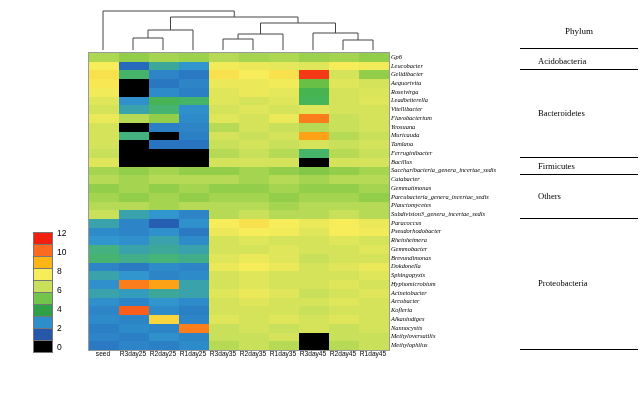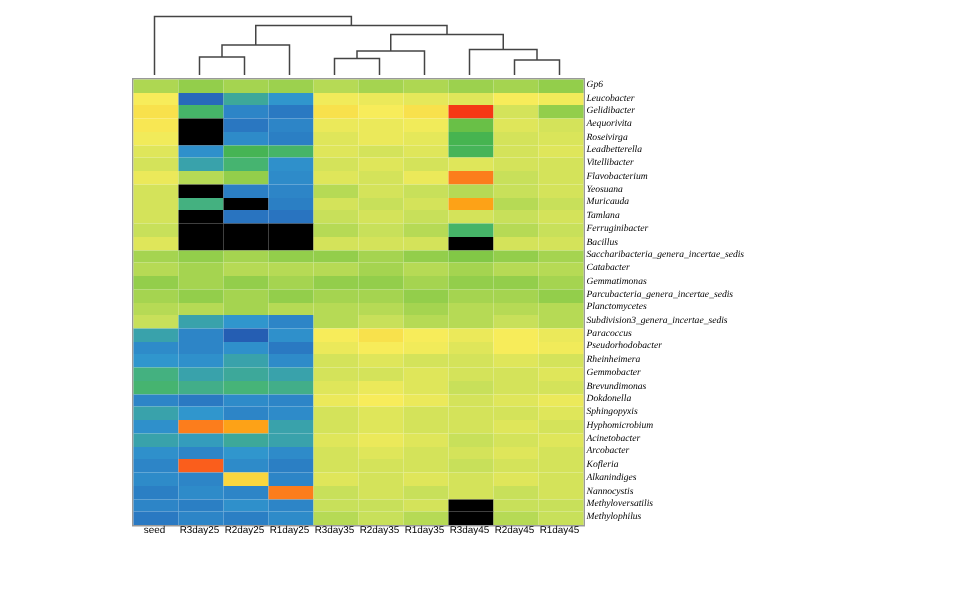--- a/index.html
+++ b/index.html
@@ -574,16 +574,49 @@
       <div class="collabel" style="left: 60px; width: 30px;">R2day25</div>
       <div class="collabel" style="left: 90px; width: 30px;">R1day25</div>
       <div class="collabel" style="left: 120px; width: 30px;">R3day35</div>
       <div class="collabel" style="left: 150px; width: 30px;">R2day35</div>
       <div class="collabel" style="left: 180px; width: 30px;">R1day35</div>
       <div class="collabel" style="left: 210px; width: 30px;">R3day45</div>
       <div class="collabel" style="left: 240px; width: 30px;">R2day45</div>
       <div class="collabel" style="left: 270px; width: 30px;">R1day45</div>
     </div>
 
-
+  <div id="phylum-col">
+    <div class="phylum-title">Phylum</div>
+  <div class="divider" style="top: 28px;"></div>
+      <div class="phylum-name" style="top: 35.7353px; left: 18px;">Acidobacteria</div>
+      <div class="divider" style="top: 49.4706px;"></div>
+      <div class="phylum-name" style="top: 88.1471px; left: 18px;">Bacteroidetes</div>
+      <div class="divider" style="top: 136.824px;"></div>
+      <div class="phylum-name" style="top: 140.559px; left: 18px;">Firmicutes</div>
+      <div class="divider" style="top: 154.294px;"></div>
+      <div class="phylum-name" style="top: 171.132px; left: 18px;">Others</div>
+      <div class="divider" style="top: 197.971px;"></div>
+      <div class="phylum-name" style="top: 258.485px; left: 18px;">Proteobacteria</div>
+      <div class="divider" style="top: 329px;"></div>
+    </div>
+
+  <div id="legend">
+      <div class="legend-swatch" style="top: 0px; height: 13px; background: rgb(242, 31, 16);"></div>
+      <div class="legend-swatch" style="top: 12px; height: 13px; background: rgb(251, 106, 30);"></div>
+      <div class="legend-swatch" style="top: 24px; height: 13px; background: rgb(253, 181, 21);"></div>
+      <div class="legend-swatch" style="top: 36px; height: 13px; background: rgb(247, 236, 90);"></div>
+      <div class="legend-swatch" style="top: 48px; height: 13px; background: rgb(200, 224, 90);"></div>
+      <div class="legend-swatch" style="top: 60px; height: 13px; background: rgb(115, 196, 74);"></div>
+      <div class="legend-swatch" style="top: 72px; height: 13px; background: rgb(47, 160, 72);"></div>
+      <div class="legend-swatch" style="top: 84px; height: 13px; background: rgb(44, 143, 201);"></div>
+      <div class="legend-swatch" style="top: 96px; height: 13px; background: rgb(39, 87, 168);"></div>
+      <div class="legend-swatch" style="top: 108px; height: 13px; background: rgb(0, 0, 0);"></div>
+      <div class="legend-tick" style="top: -4px;">12</div>
+      <div class="legend-tick" style="top: 15px;">10</div>
+      <div class="legend-tick" style="top: 34px;">8</div>
+      <div class="legend-tick" style="top: 53px;">6</div>
+      <div class="legend-tick" style="top: 72px;">4</div>
+      <div class="legend-tick" style="top: 91px;">2</div>
+      <div class="legend-tick" style="top: 110px;">0</div>
+    </div>
 
 
 </div>
 
 </body></html>

